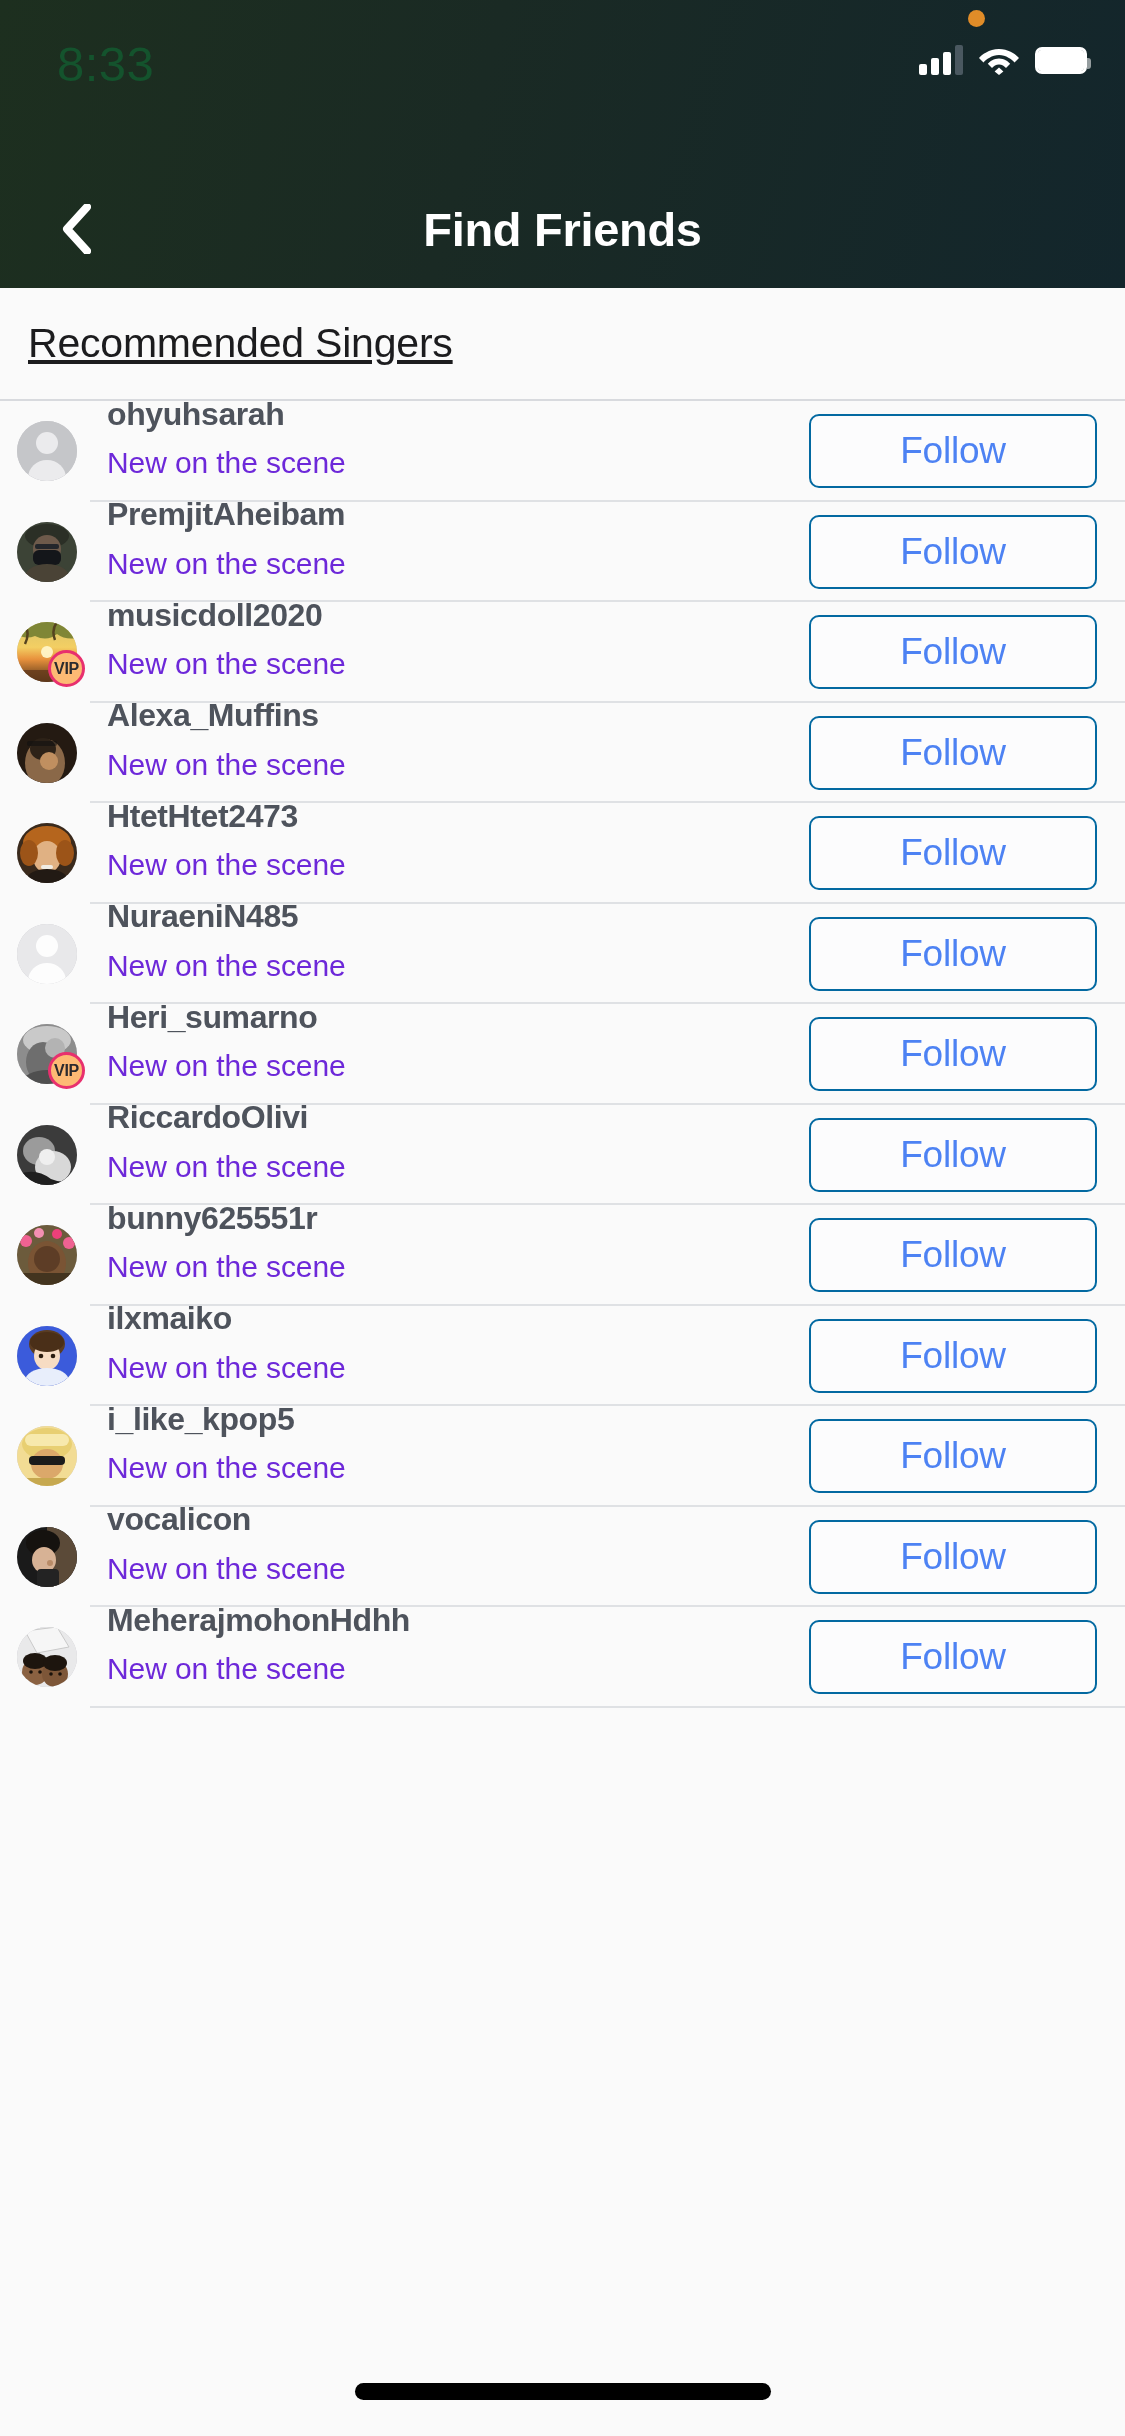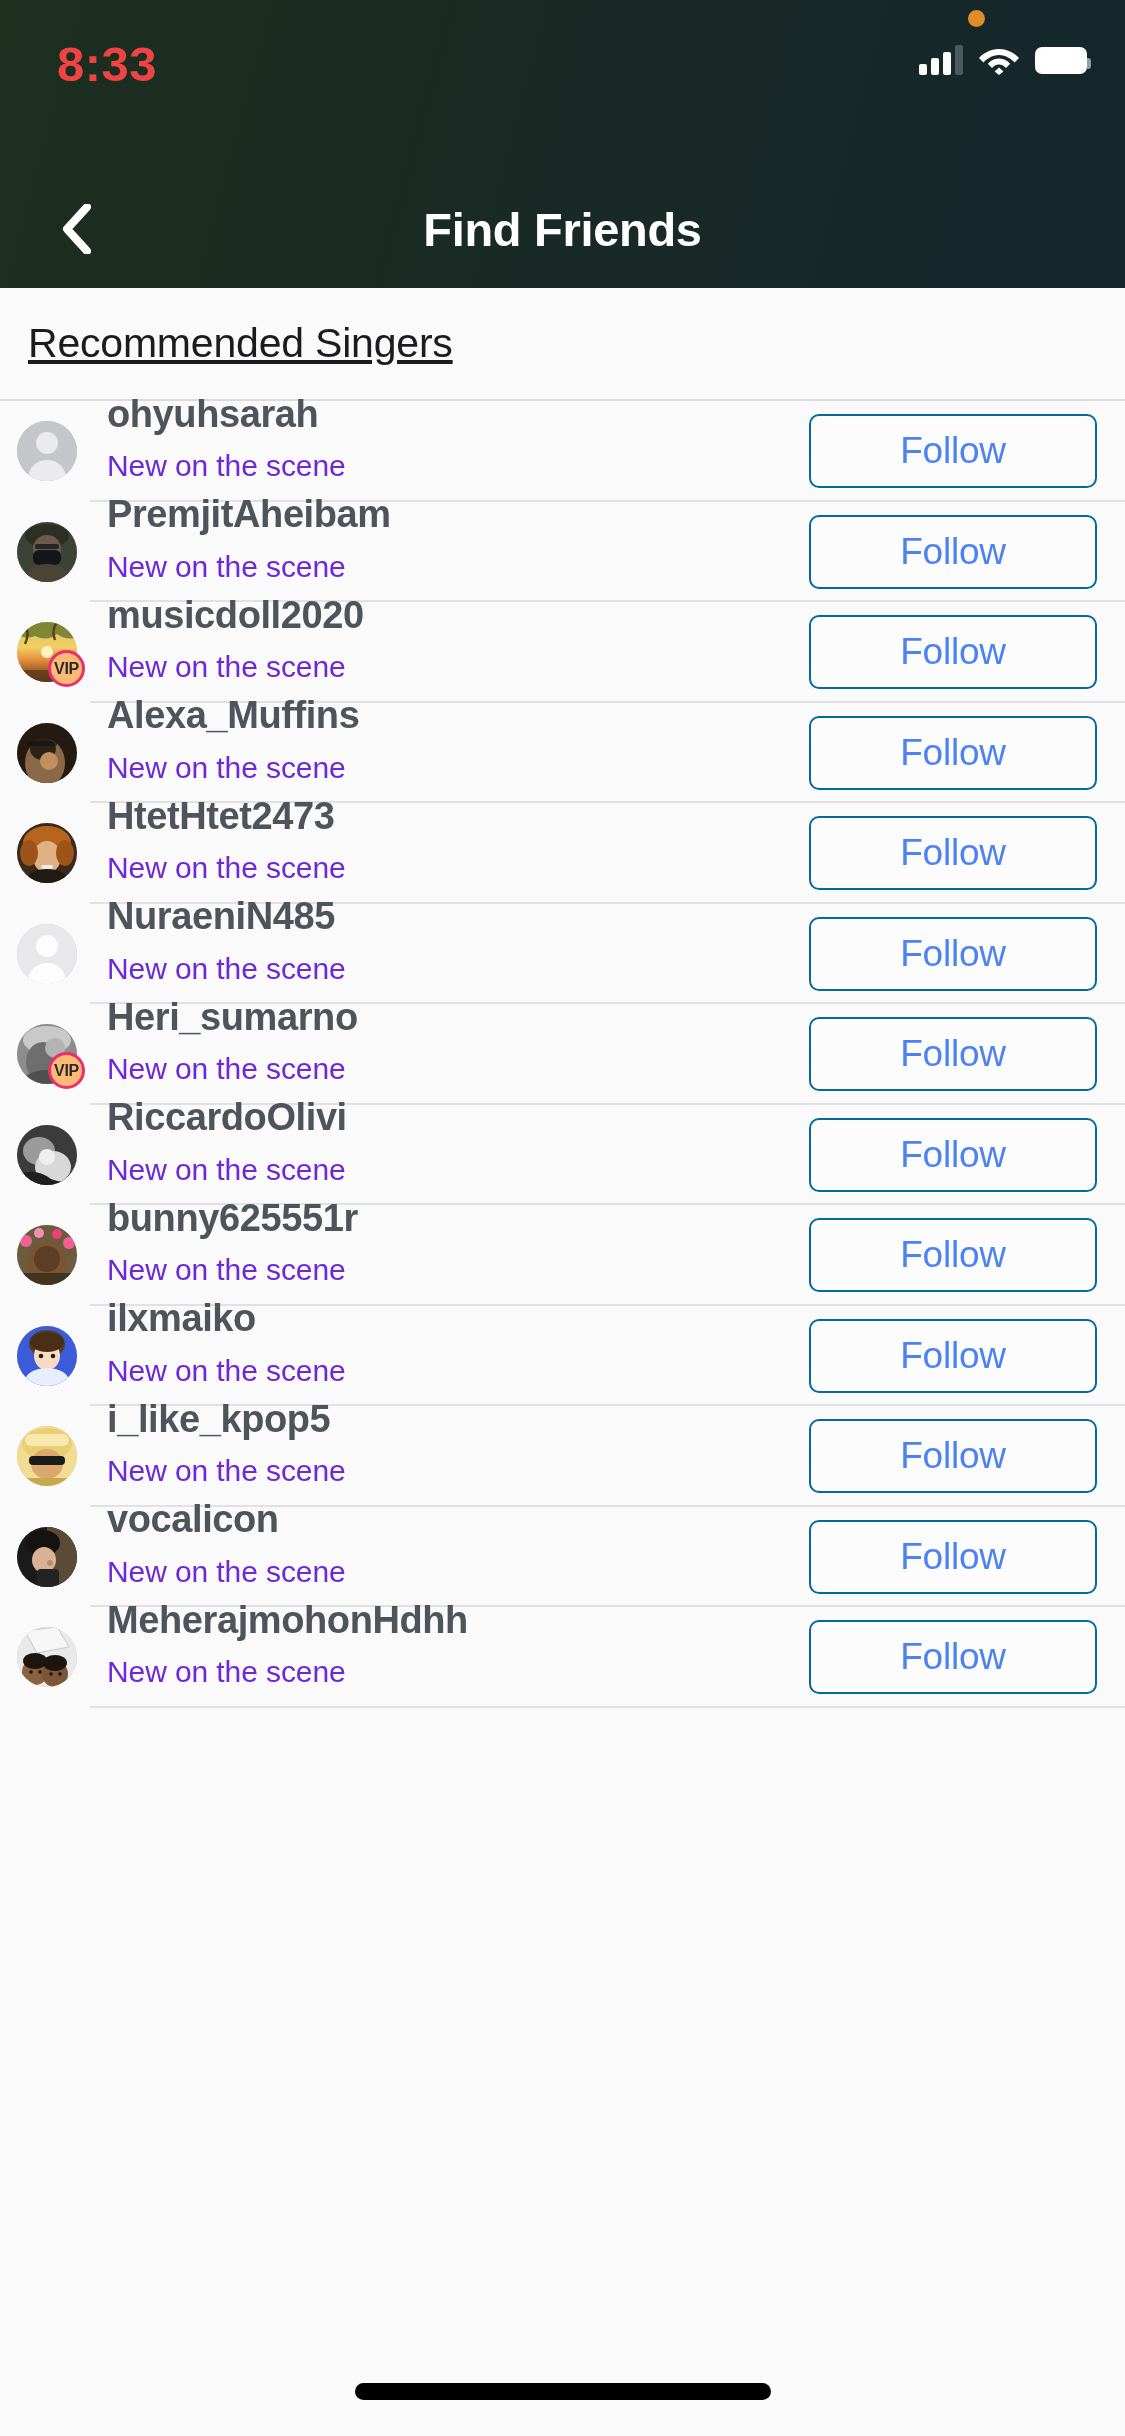--- a/index.html
+++ b/index.html
@@ -16,23 +16,23 @@
     position:relative;
     height:170px;
     width:1125px;
     display:flex;
     align-items:flex-start;
     background:transparent;
   }
   .sb-time{
     position:absolute;
     left:57px; top:36px;
-    color:#ef4444;
+    color:#14532d;
     font-size:49px;
-    font-weight:700;
+    font-weight:400;
     letter-spacing:0.5px;
   }
   .sb-right{
     position:absolute;
     right:38px; top:40px;
     display:flex;
     align-items:center;
     gap:15px;
     height:40px;
   }
@@ -178,21 +178,21 @@
     flex:1 1 auto;
     min-width:0;
     padding-left:30px;
     padding-right:12px;
     display:flex;
     flex-direction:column;
     justify-content:center;
     gap:2px;
   }
   .username{
-    font-size:38px;
+    font-size:32px;
     font-weight:700;
     color:#4e535c;
     letter-spacing:-0.4px;
     white-space:nowrap;
     line-height:1.05;
     margin-top:-26px;
   }
   .subtitle{
     font-size:30px;
     font-weight:400;

